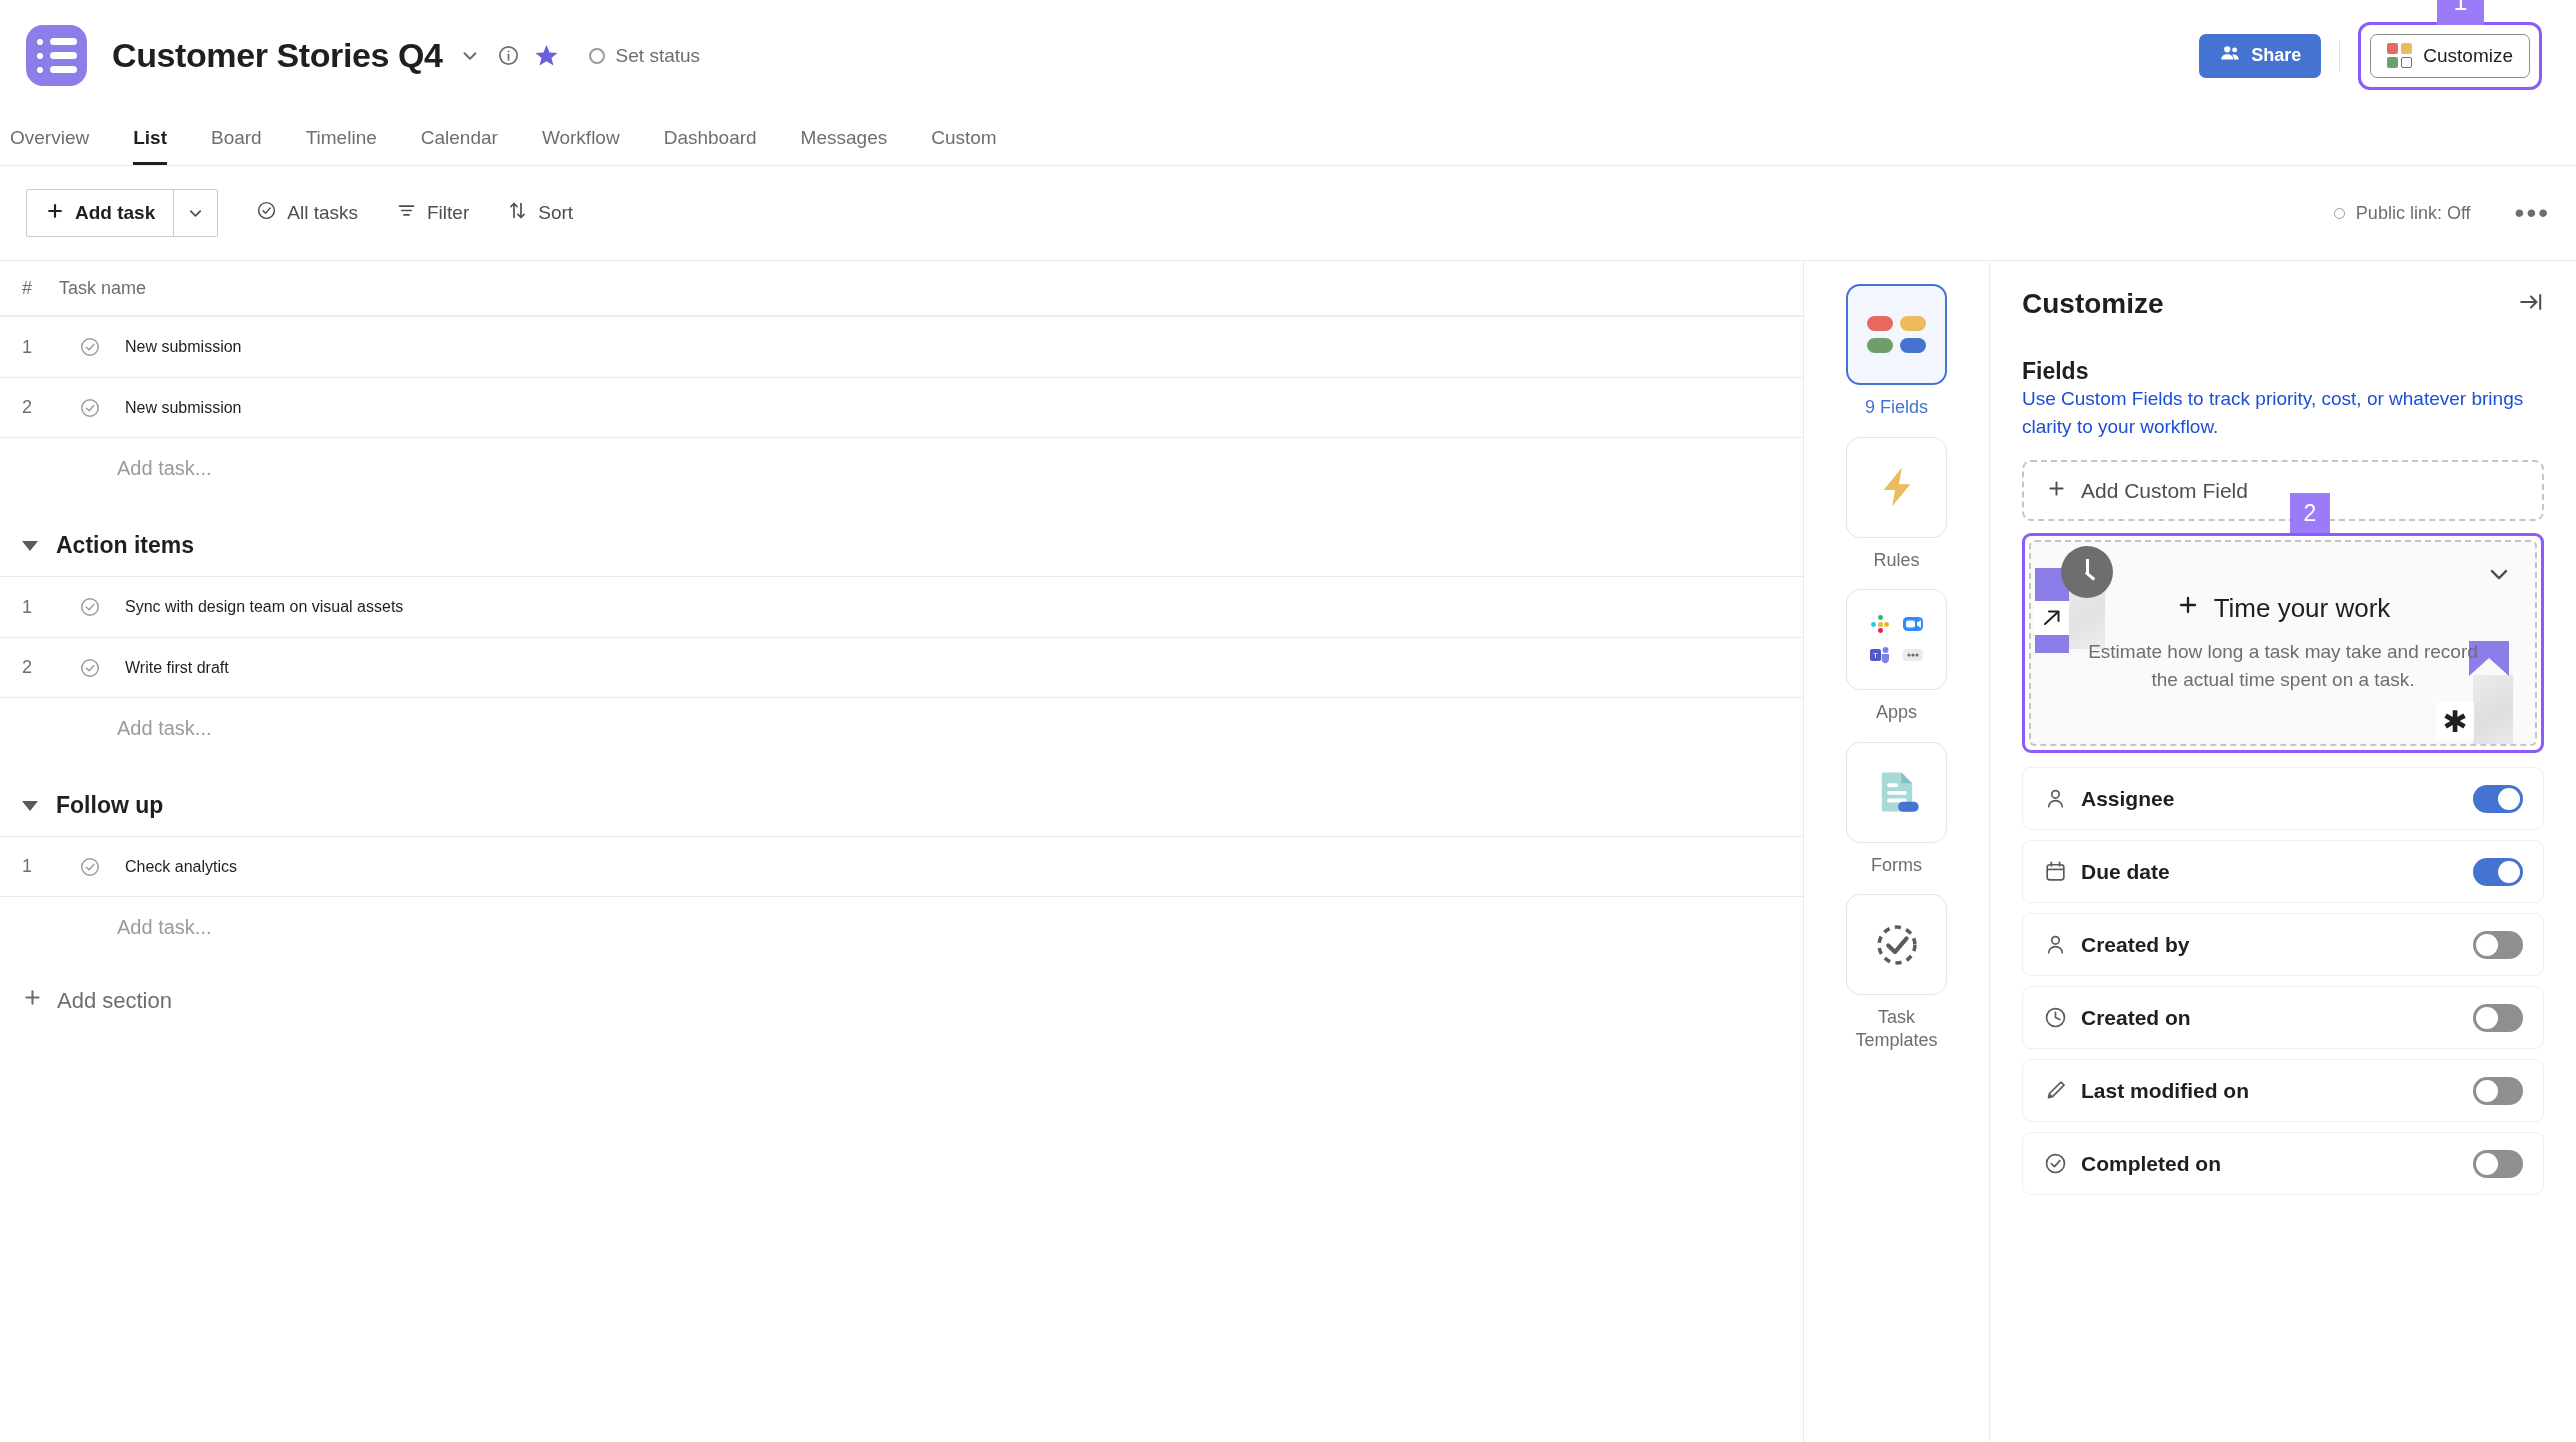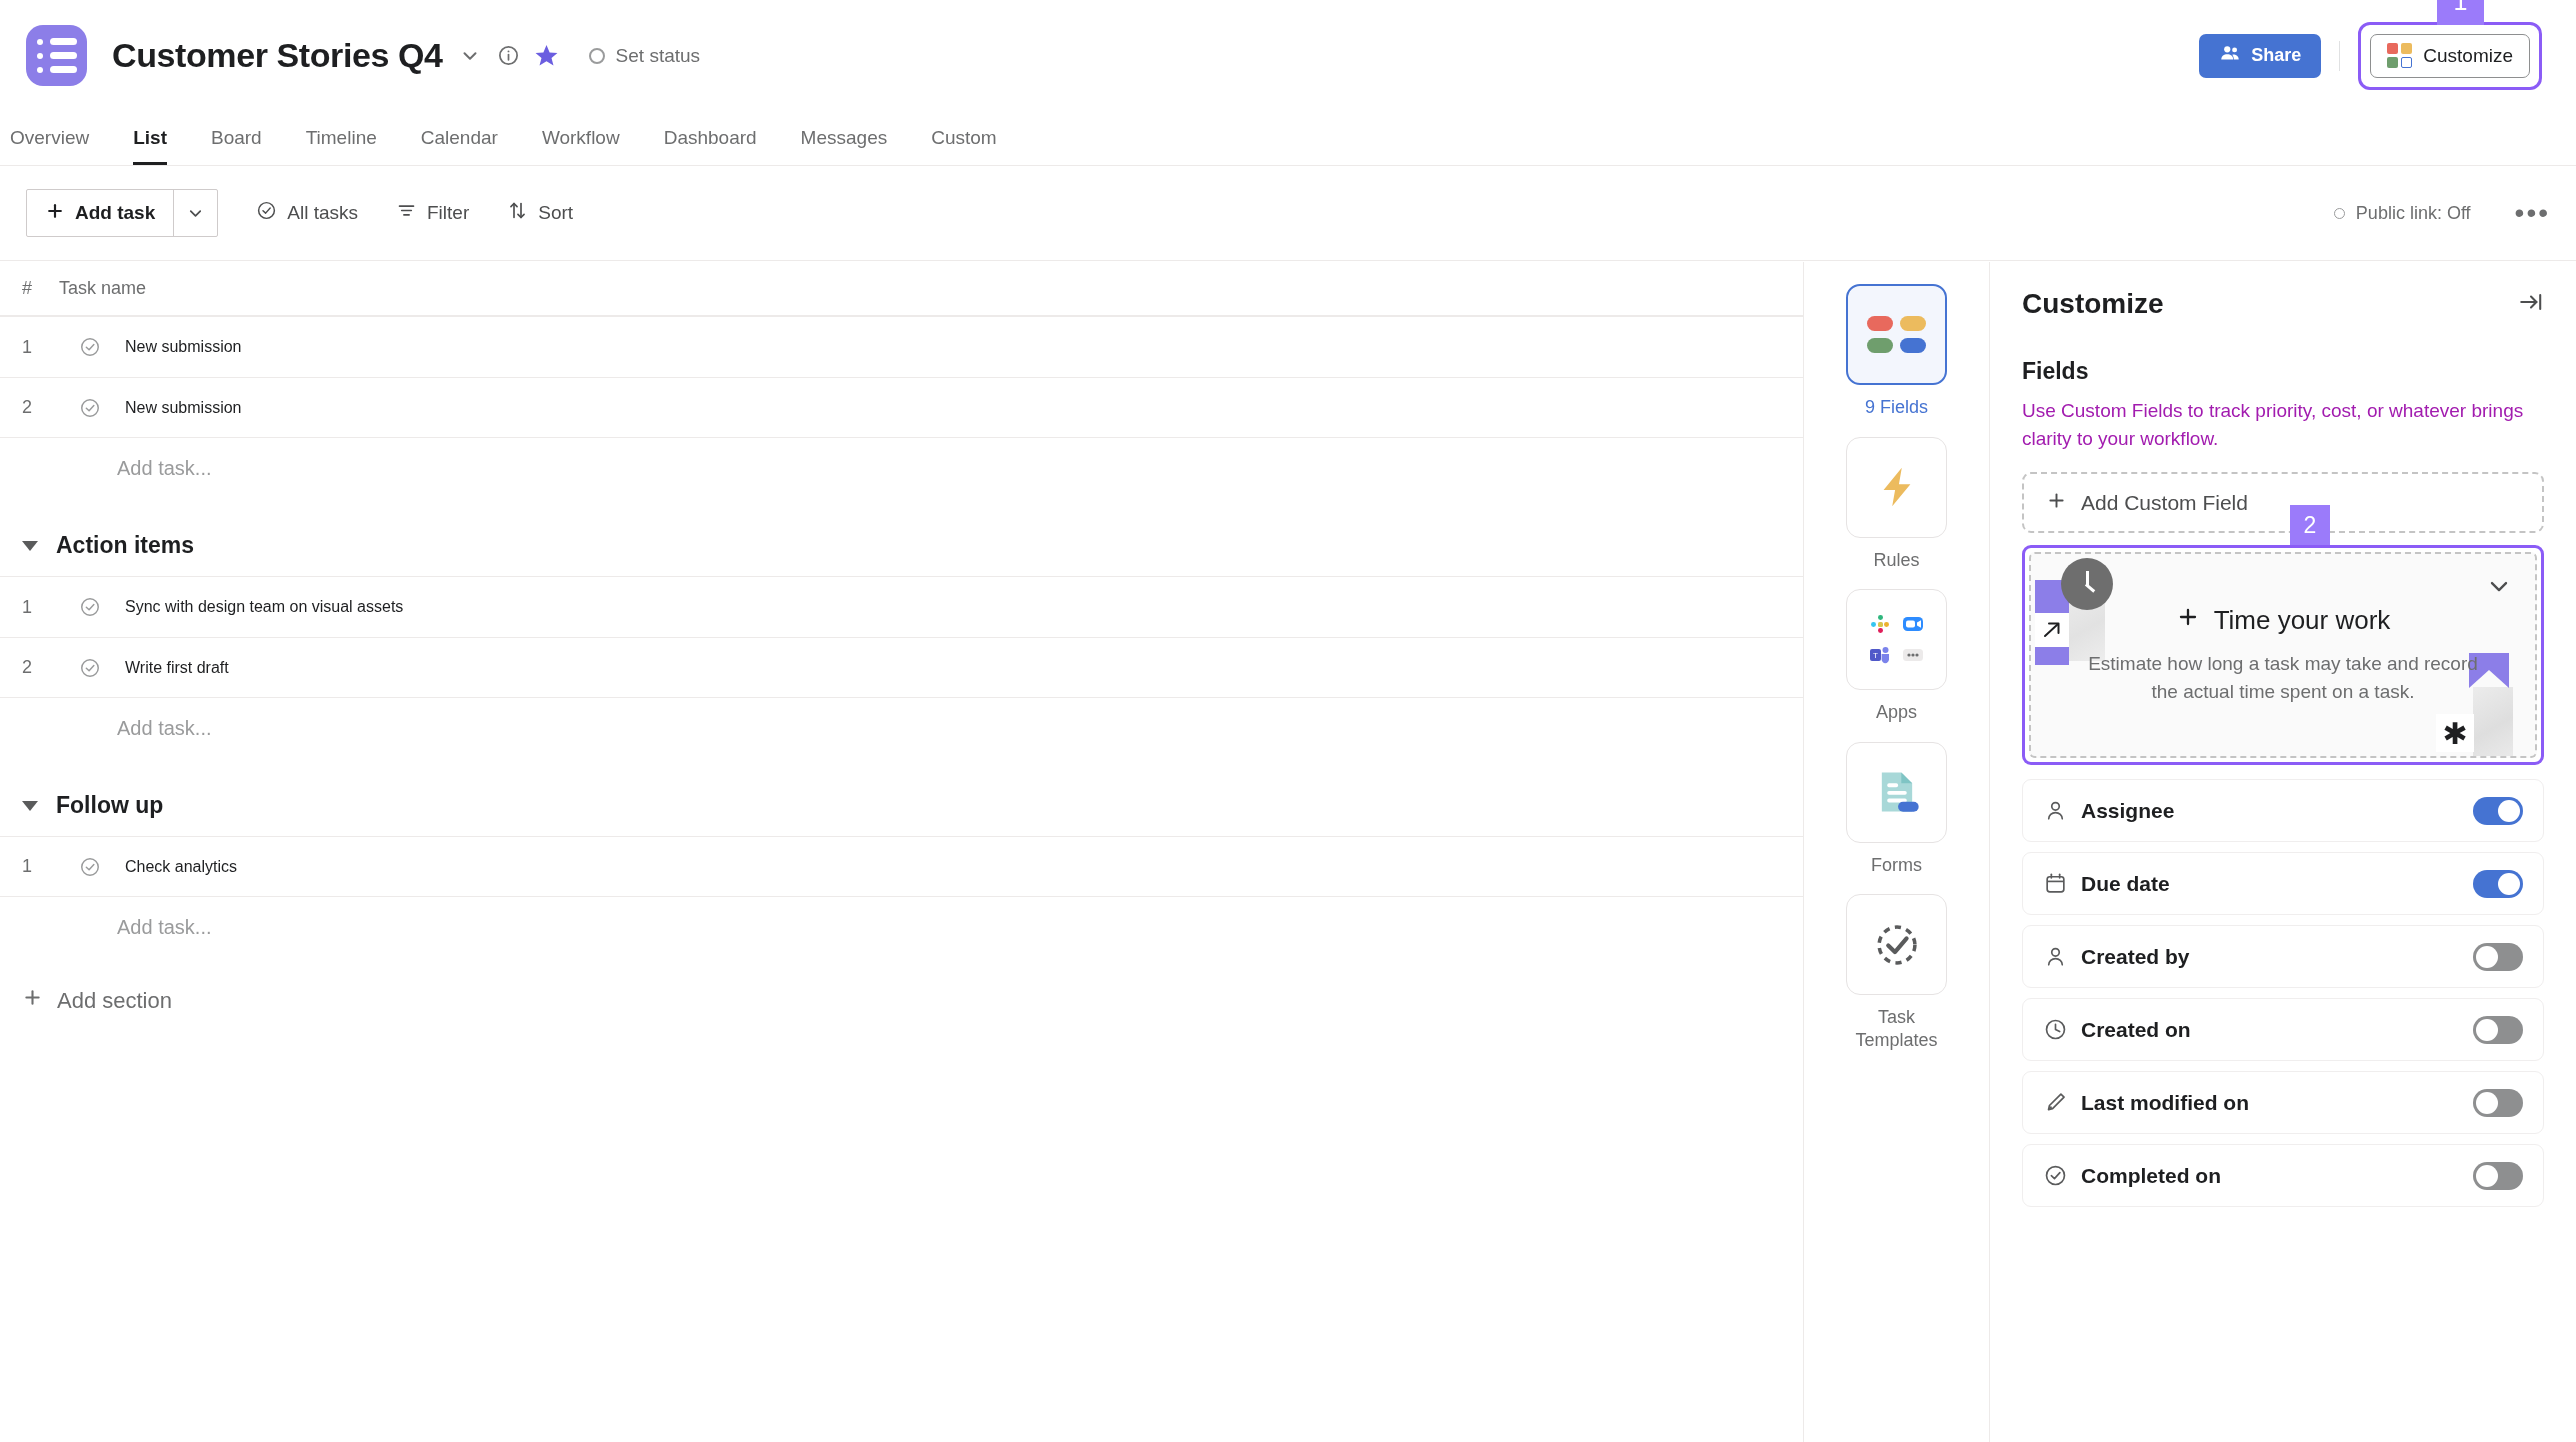--- a/index.html
+++ b/index.html
@@ -191,21 +191,21 @@
   .fields-glyph { display: grid; grid-template-columns: 26px 26px; gap: 7px; }
   .fields-glyph i { display: block; width: 26px; height: 15px; border-radius: 8px; }
 
   .panel-body { flex: 1; padding: 26px 32px 0 32px; overflow: hidden; position: relative; }
   .panel-head { display: flex; align-items: center; }
   .panel-title { font-size: 28px; font-weight: 700; color: #1e1f21; }
   .collapse-icon { margin-left: auto; color: #4d4e4f; cursor: pointer; }
 
   .fields-title { font-size: 23px; font-weight: 700; margin-top: 38px; color: #1e1f21; }
   .fields-desc {
-    font-size: 19px; color: #a21caf; line-height: 1.45; margin-top: 12px; max-width: 634px;
+    font-size: 19px; color: #1d4ed8; line-height: 1.45; max-width: 634px;
   }
   .add-cf {
     margin-top: 20px; height: 61px; border: 2px dashed #c4c4c4; border-radius: 9px;
     display: flex; align-items: center; padding-left: 22px; gap: 14px;
     font-size: 21px; color: #4d4e4f; cursor: pointer; position: relative;
   }
   .badge-2 { width: 40px; height: 40px; font-size: 23px; position: absolute; left: 266px; top: 31px; }
 
   
   .promo-wrap {

